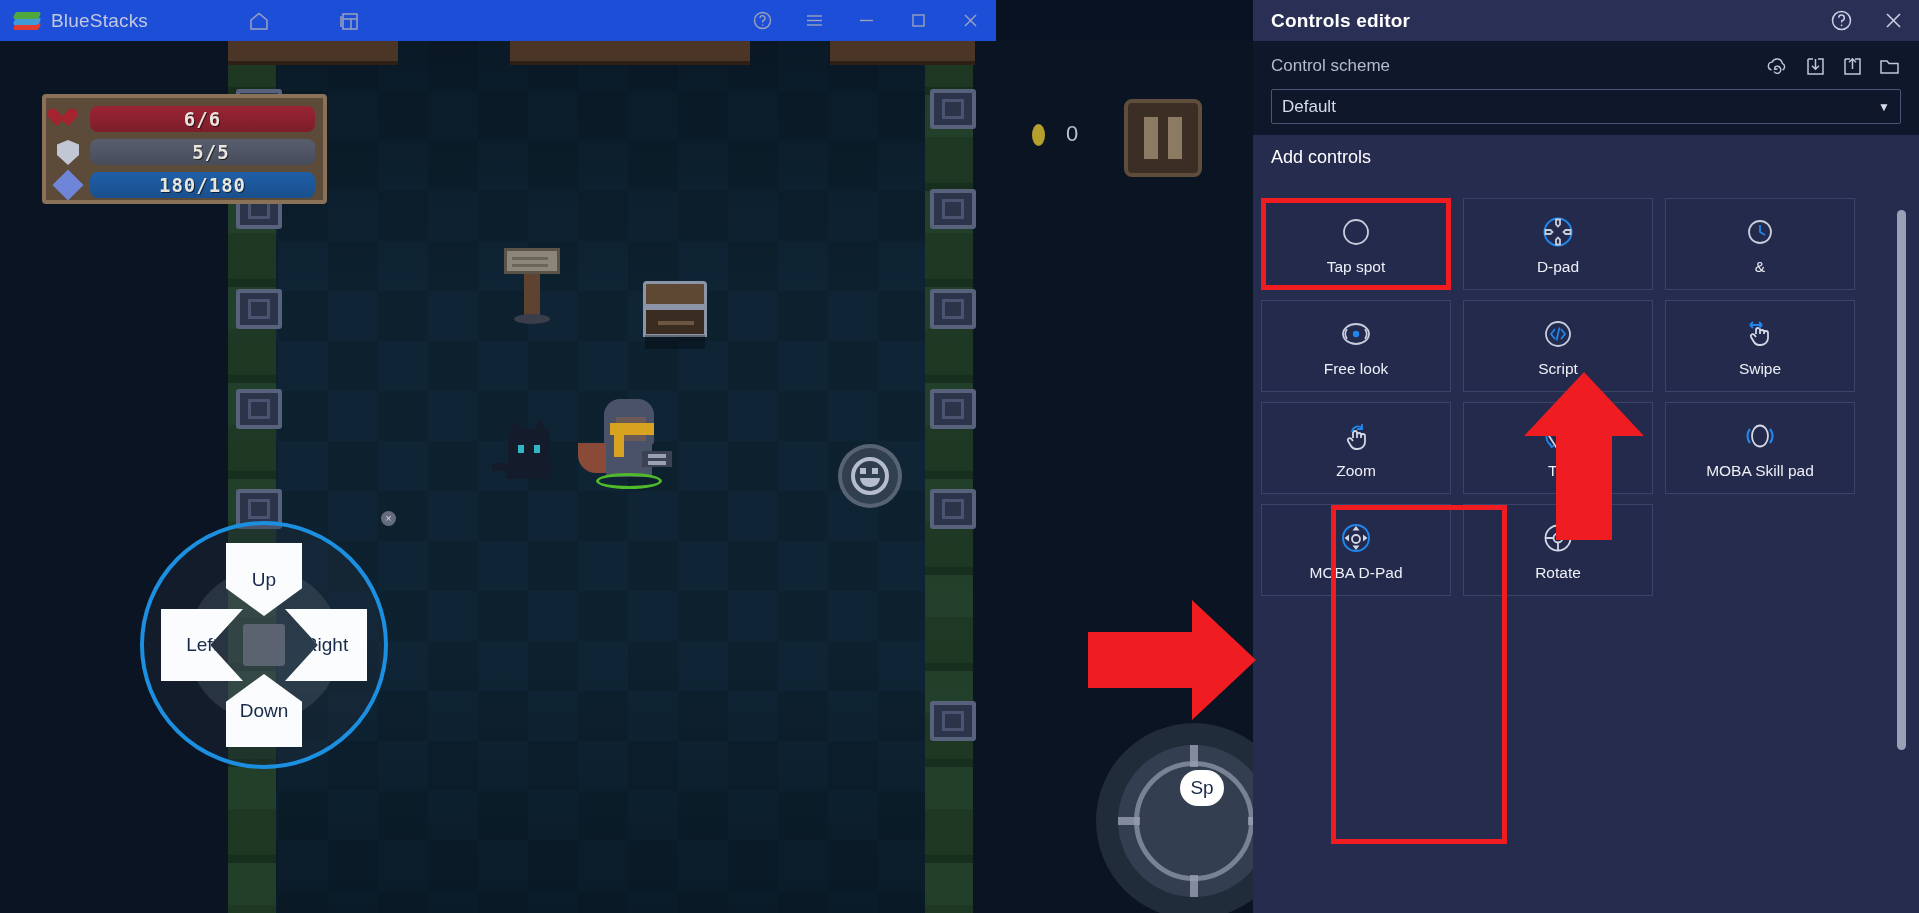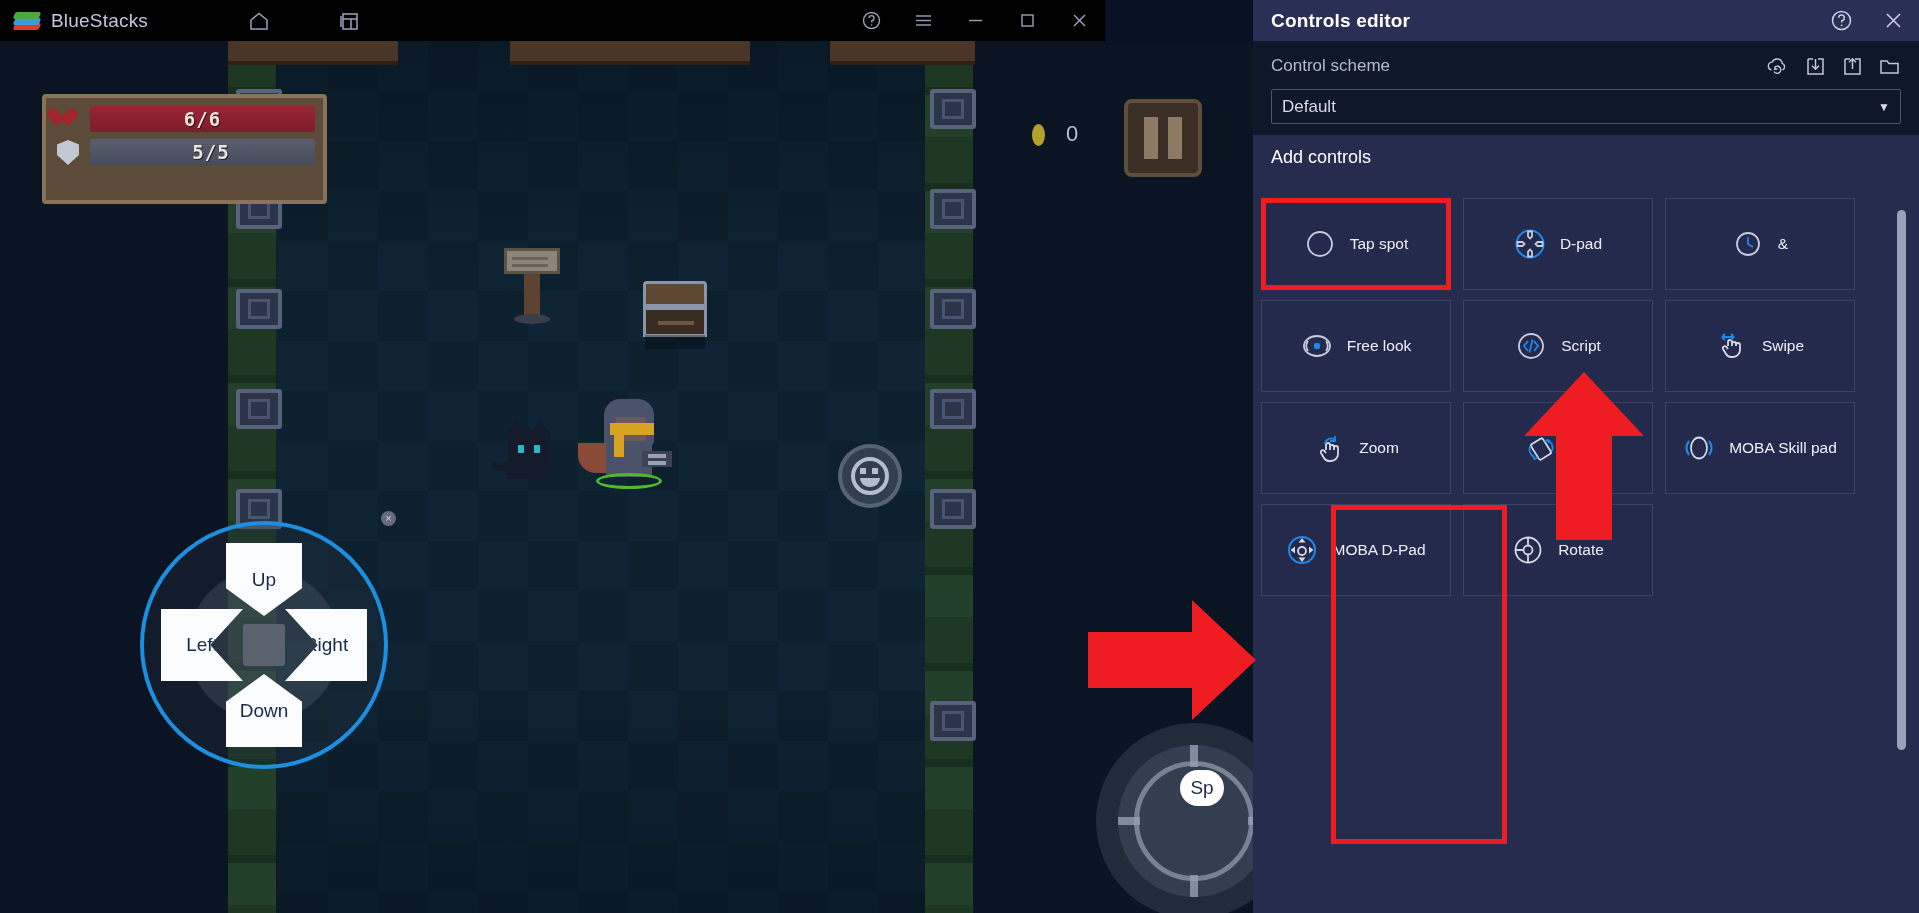--- a/index.html
+++ b/index.html
@@ -12,22 +12,22 @@
   #root { position: relative; width: 1919px; height: 913px; }
 
   
   .bs-window {
     position: absolute; left: 0; top: 0;
     width: 1253px; height: 913px;
     background: #091223;
   }
   .bs-titlebar {
     position: absolute; left: 0; top: 0;
-    width: 1105px; height: 41px;
-    background: #000000;
+    width: 996px; height: 41px;
+    background: #1d4ed8;
     display: flex; align-items: center;
   }
   .bs-logo {
     position: relative; width: 26px; height: 20px; margin-left: 14px; margin-right: 11px;
     flex: 0 0 auto;
   }
   .bs-logo i {
     position: absolute; left: 0; width: 26px; height: 7px;
     border-radius: 2px/3px;
     transform: skewX(-20deg);
@@ -145,21 +145,21 @@
     width:22px;height:20px;margin:4px 3px;position:relative;
   }
   .ico-heart::before,.ico-heart::after{
     content:'';position:absolute;width:11px;height:17px;background:#a3242f;border-radius:11px 11px 0 0;top:0;
   }
   .ico-heart::before{left:0;transform:rotate(-45deg);transform-origin:0 100%;}
   .ico-heart::after{left:0;transform:rotate(45deg);transform-origin:100% 100%;}
   .ico-shield{width:22px;height:25px;margin:2px 3px;background:#c2c7d4;clip-path:polygon(50% 0,100% 18%,100% 60%,50% 100%,0 60%,0 18%);}
   .ico-gem{width:22px;height:22px;margin:3px;background:#6f86d8;transform:rotate(45deg);}
   .hud-bar {
-    flex:1; height: 26px; border-radius: 2px;
+    flex:1; height: 26px; border-radius: 8px;
     display:flex;align-items:center;justify-content:center;
     color:#e9e6df; font-family:"DejaVu Sans Mono", monospace; font-size: 19px; font-weight:700;
     letter-spacing:1px; text-shadow: 1px 1px 0 rgba(0,0,0,.6);
   }
   .hud-bar.hp { background: linear-gradient(180deg,#9a2433,#7d1d2a); }
   .hud-bar.sh { background: linear-gradient(180deg,#585e6e,#464c5a); padding-left: 17px; }
   .hud-bar.mp { background: linear-gradient(180deg,#1f5fa8,#1a4f8c); }
 
   .coin { position:absolute; left:1032px; top:83px; width:13px; height:22px; background:#b5a02e; border-radius:50%; }
   .coin-count { position:absolute; left:1066px; top:80px; color:#b9c0d0; font-size:22px; }
@@ -256,21 +256,21 @@
   }
 
   .grid {
     position:absolute; left:1261px; top:198px; width:640px; height:600px;
     display:grid; grid-template-columns: repeat(3, 190px);
     gap: 10px 12px; align-content:start;
   }
   .cell {
     width:190px; height:92px;
     border:1px solid #3c4369; background:#242a4b;
-    display:flex;flex-direction:row;align-items:center;justify-content:center;
+    display:flex;flex-direction:column;align-items:center;justify-content:center;
     gap:6px; position:relative; overflow:hidden;
   }
   .cell .ico { height:40px; display:flex;align-items:center;justify-content:center; }
   .cell .lbl { color:#eef0f7; font-size:15.5px; text-align:center; line-height:1.15; padding:0 4px; }
   .cell.highlighted { border: 5px solid #ef1c22; }
 
   .scrollbar {
     position:absolute; left:1897px; top:210px; width:9px; height:540px;
     background: transparent;
   }
@@ -404,20 +404,26 @@
           <div class="hud-ico">
               <div class="ico-heart"></div>
             </div>
           <div class="hud-bar hp">6/6</div>
         </div>
         <div class="hud-row">
           <div class="hud-ico">
               <div class="ico-shield"></div>
             </div>
           <div class="hud-bar sh">5/5</div>
+        </div>
+        <div class="hud-row">
+          <div class="hud-ico">
+              <div class="ico-gem"></div>
+            </div>
+          <div class="hud-bar mp">180/180</div>
         </div>
       </div>
 
       <div class="coin"></div>
       <div class="coin-count">0</div>
       <div class="pause-btn">
           <i></i>
           <i></i>
         </div>
 

